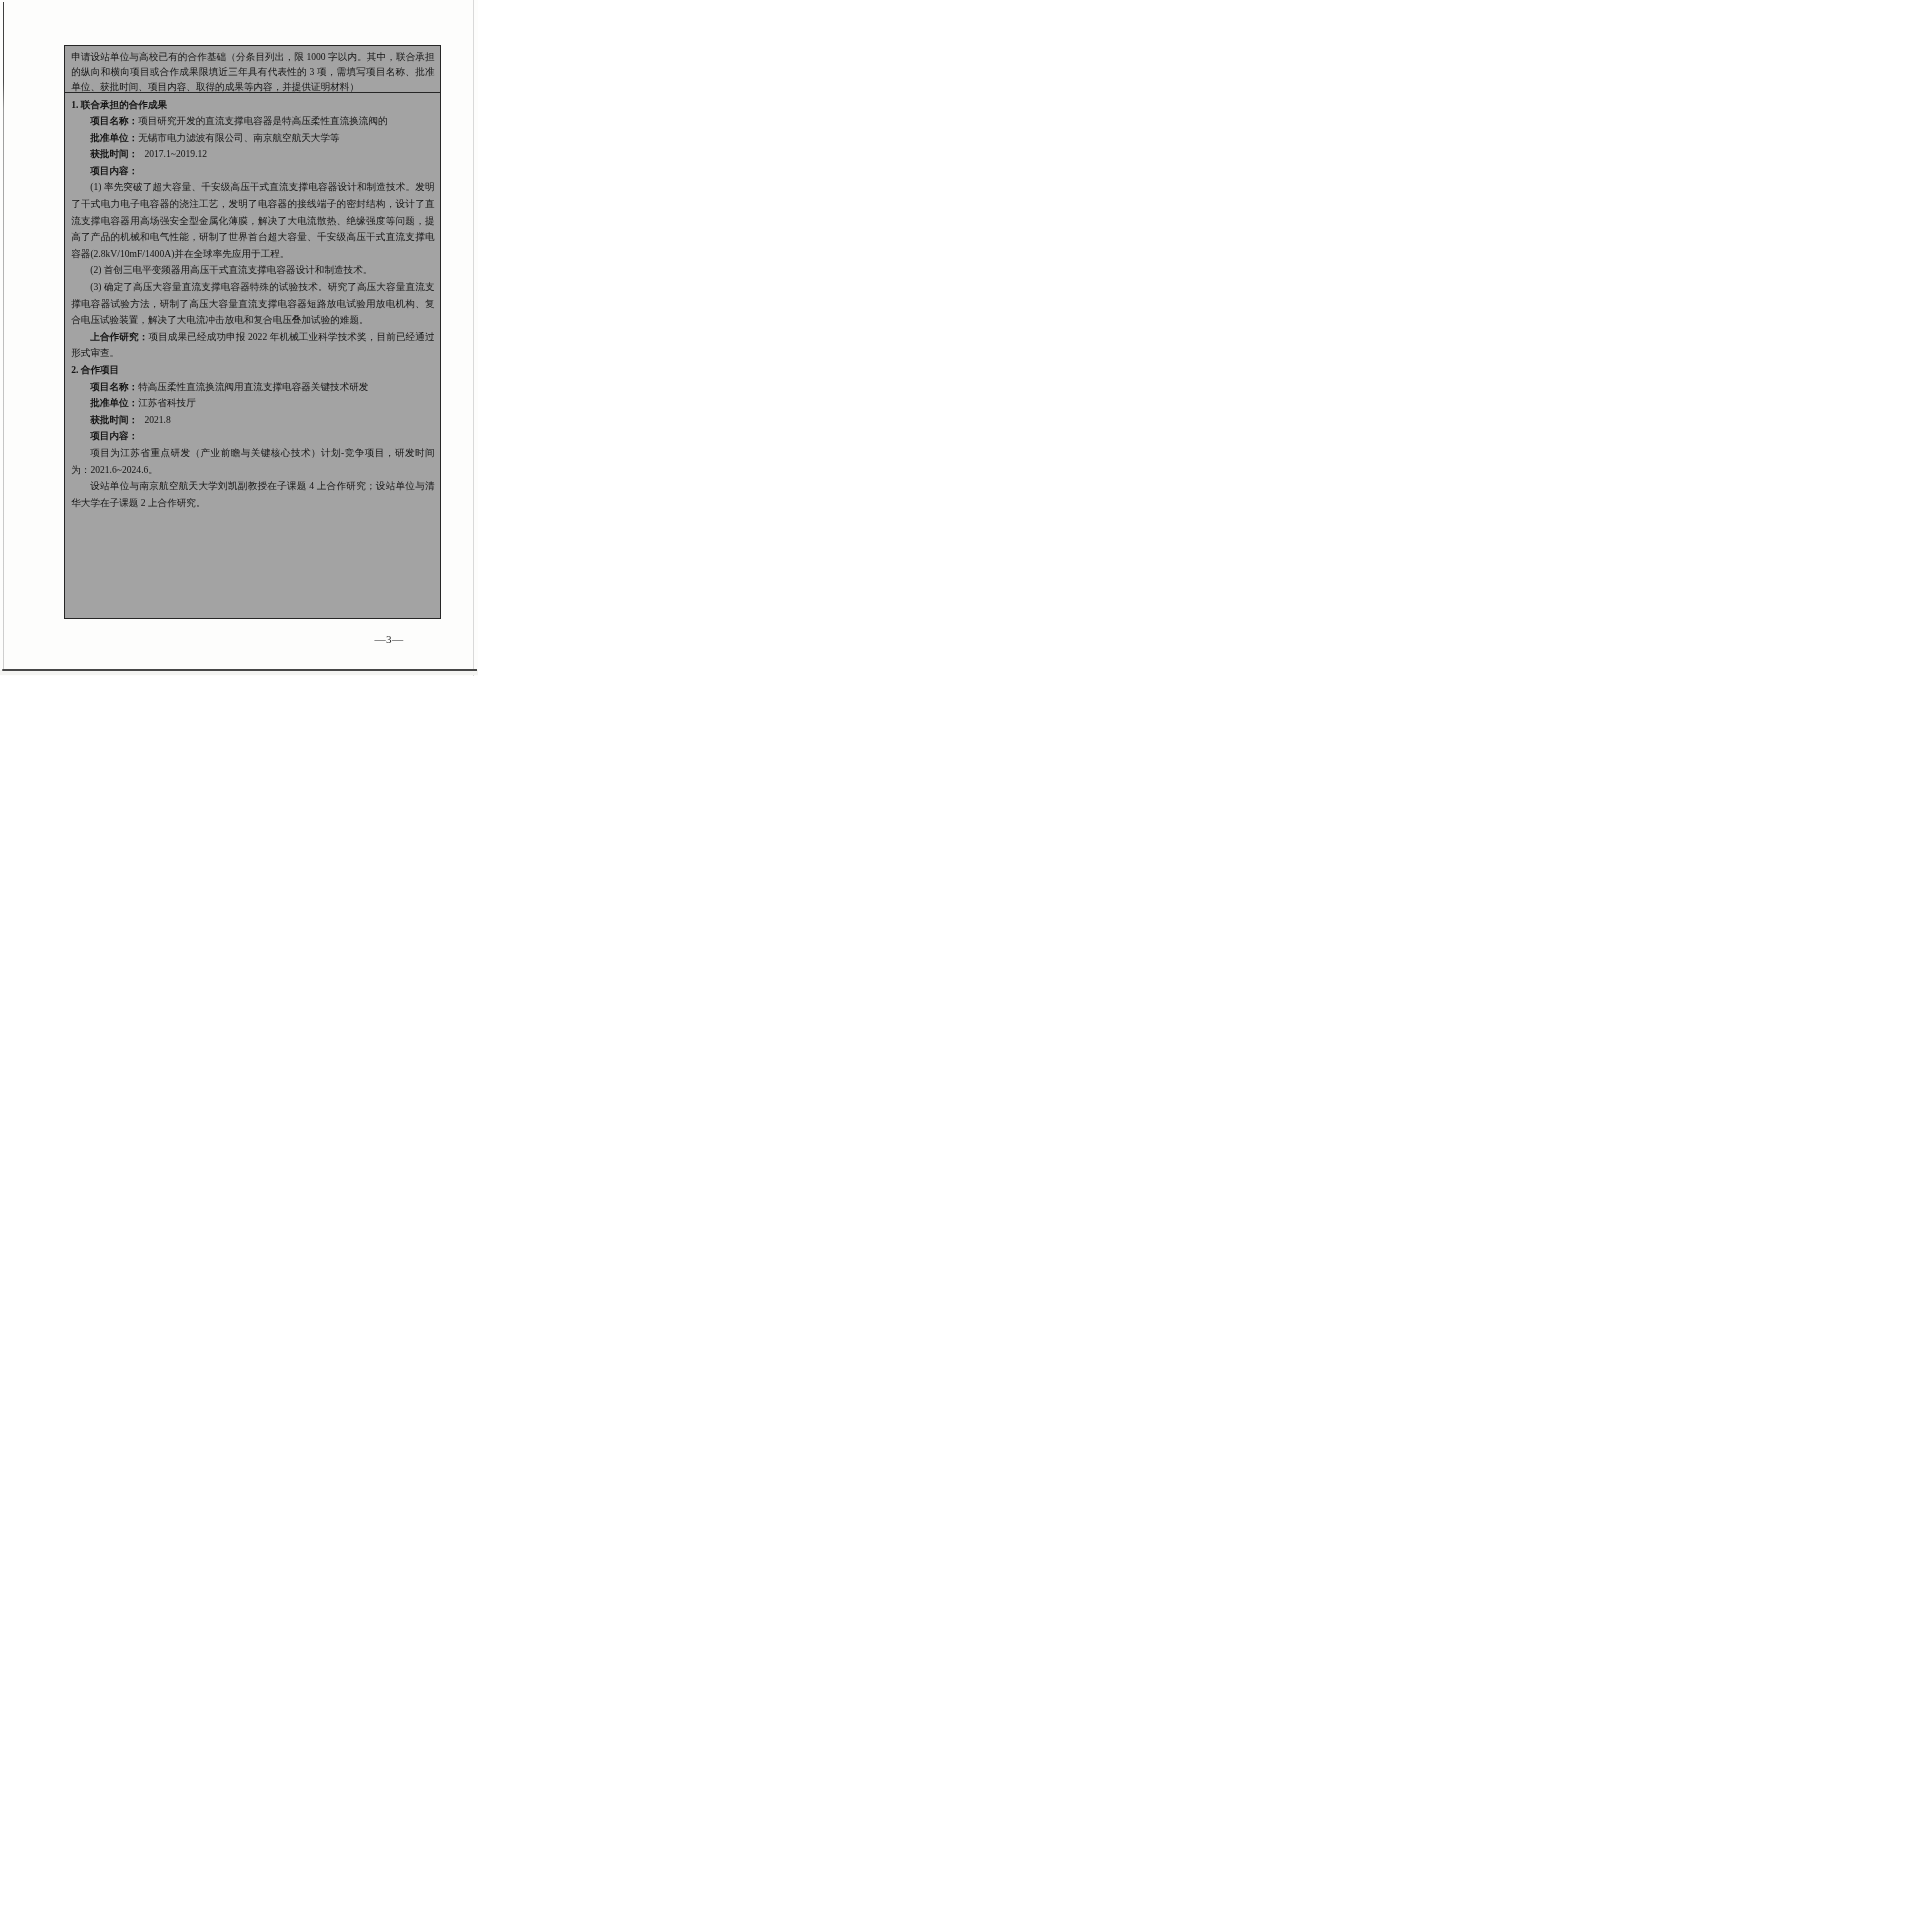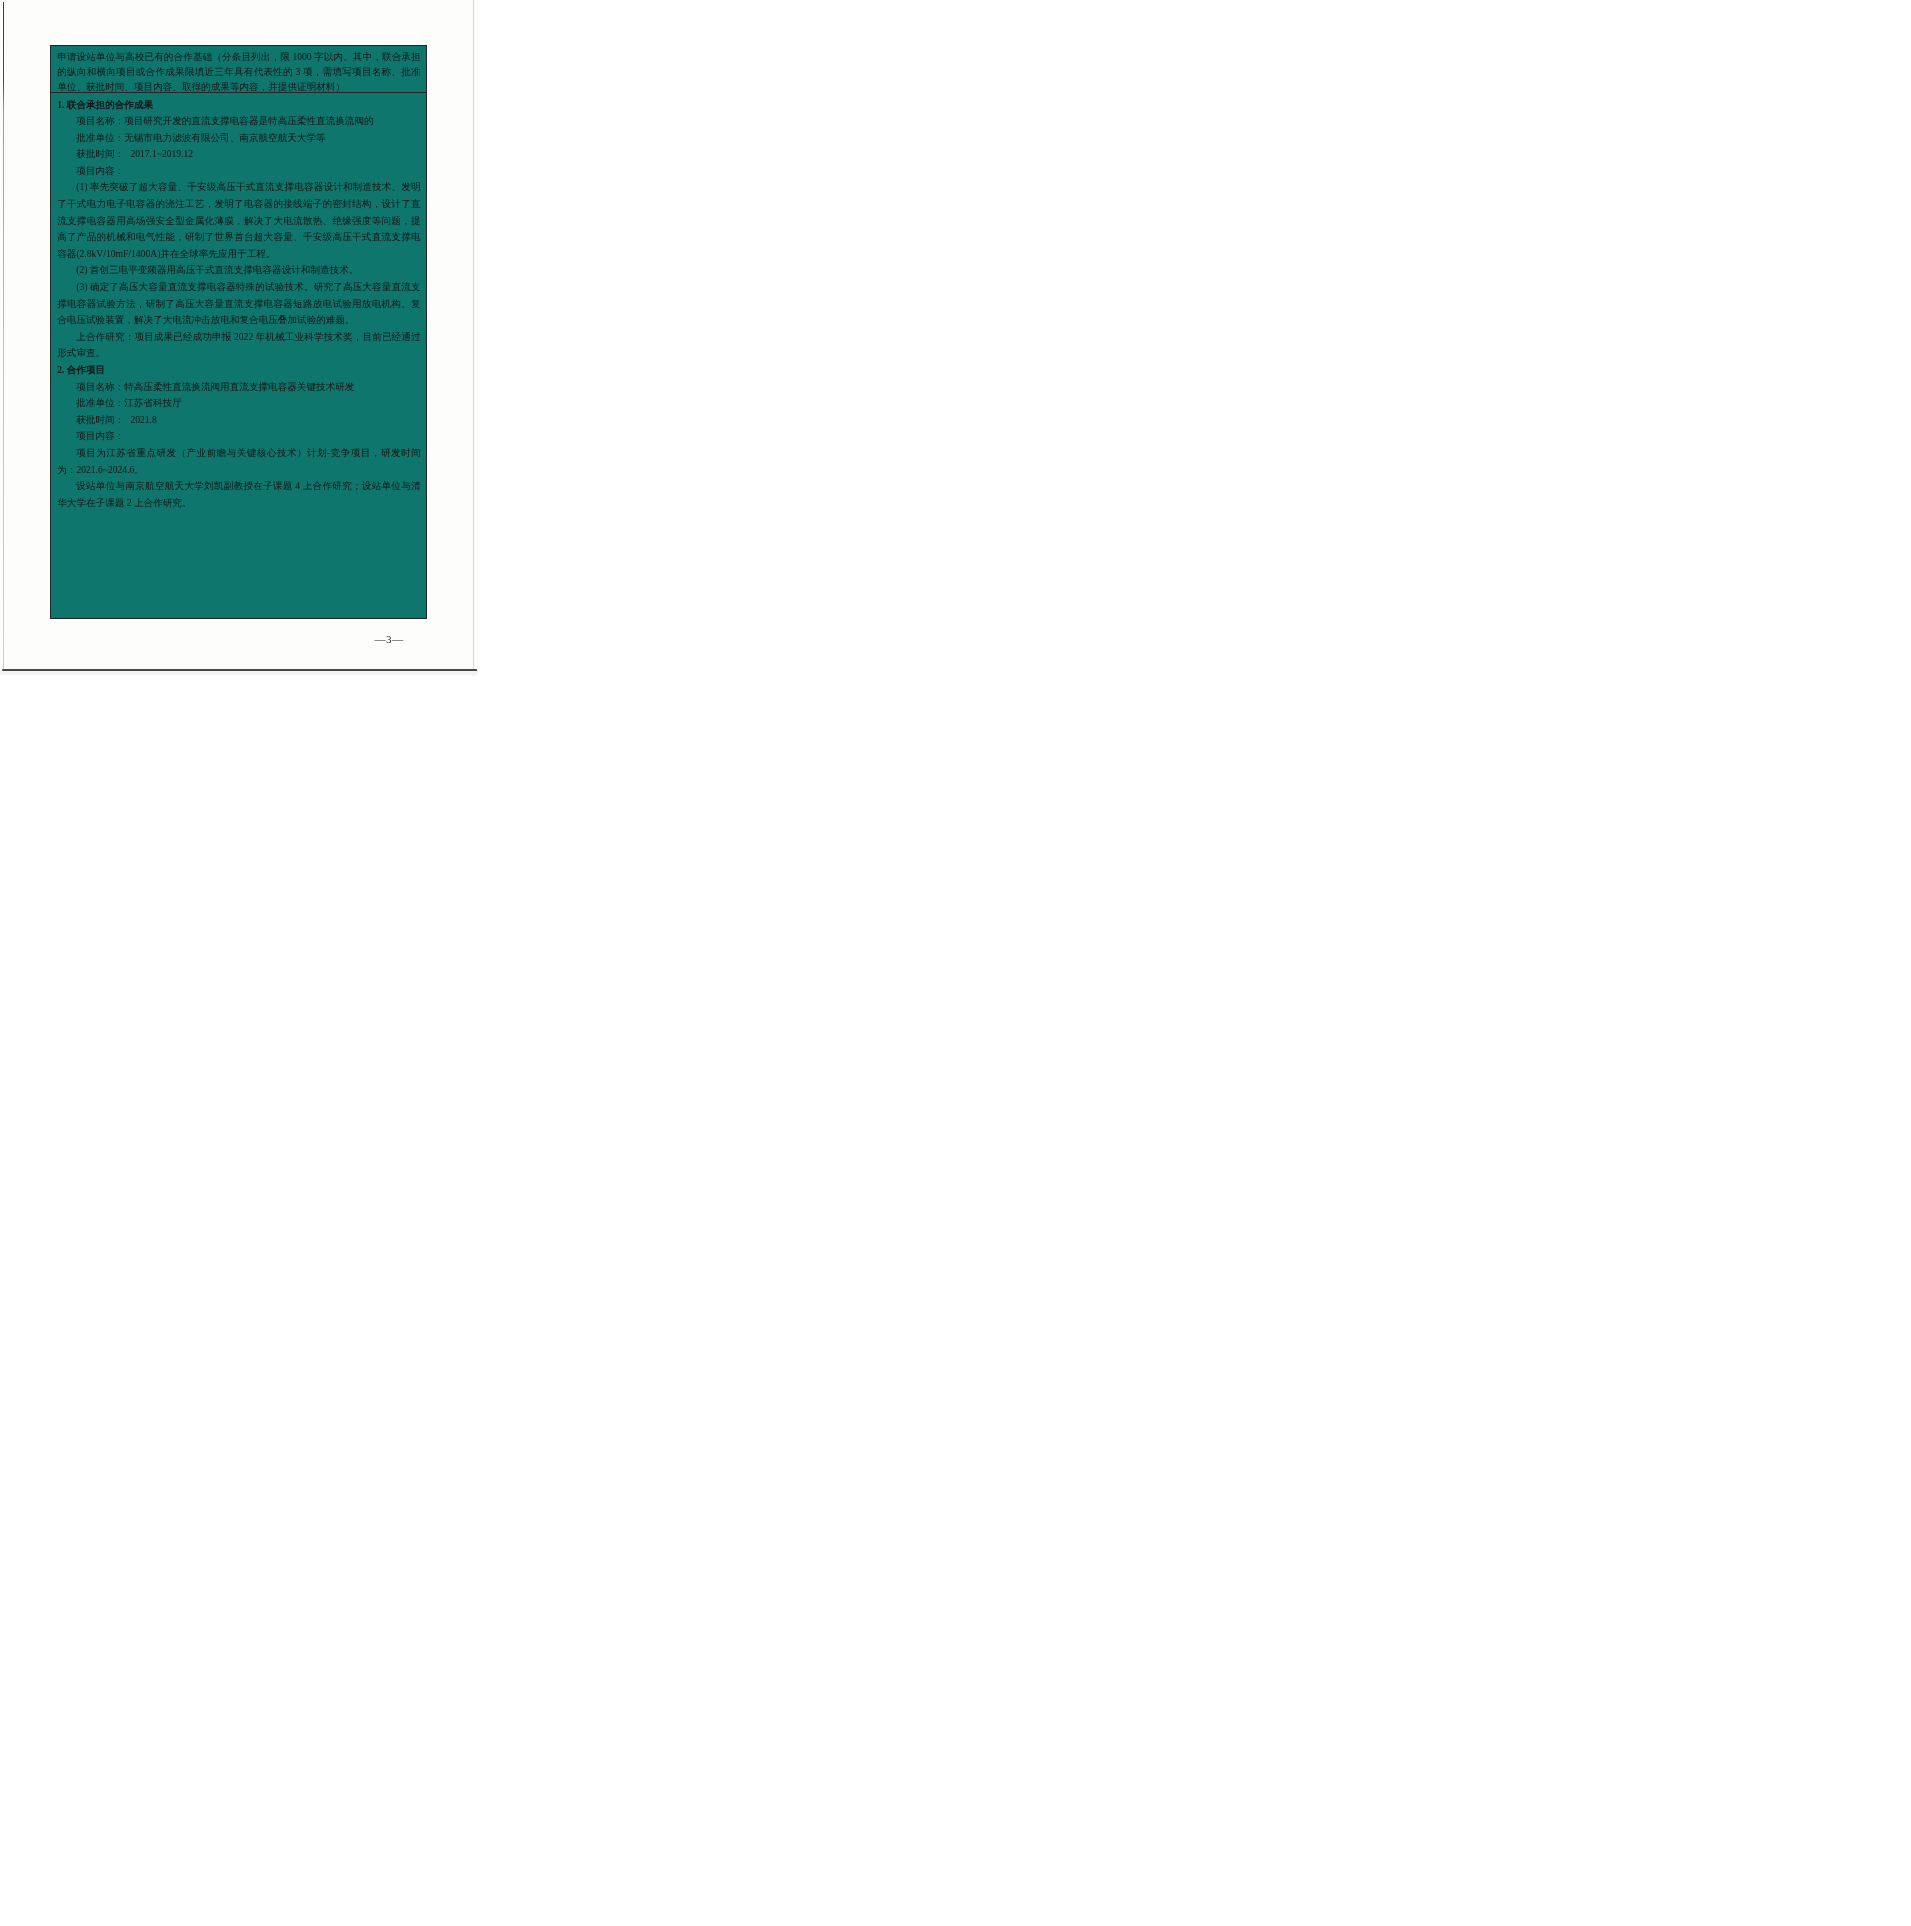--- a/index.html
+++ b/index.html
@@ -38,25 +38,25 @@
   }
   .below-strip {
     position: absolute;
     left: 0; top: 670px;
     width: 100%; height: 5.4px;
     background: #f4f4f2;
   }
   
   .doc-table {
     position: absolute;
-    left: 50px; top: 45px;
+    left: 64px; top: 45px;
     width: 377px; height: 574px;
     border: 0.8px solid #262626;
     box-sizing: border-box;
-    background: #0f766e;
+    background: #a3a3a3;
   }
   .cell-intro {
     box-sizing: border-box;
     padding: 2.7px 5.4px 2.7px 6.2px;
     height: 47px;
     border-bottom: 0.8px solid #262626;
     font-size: 9.6px;
     line-height: 15px;
     text-align: justify;
     overflow: hidden;
@@ -79,21 +79,21 @@
   .field {
     text-indent: 19px;
     text-align: left !important;
     white-space: nowrap;
     overflow: hidden;
   }
   .para {
     text-indent: 19px;
   }
   .lbl {
-    font-weight: 400;
+    font-weight: 700;
   }
   .gap {
     margin-left: 0.65em;
   }
   .page-number {
     position: absolute;
     left: 362px; top: 633px;
     width: 54px;
     text-align: center;
     font-size: 11.2px;

